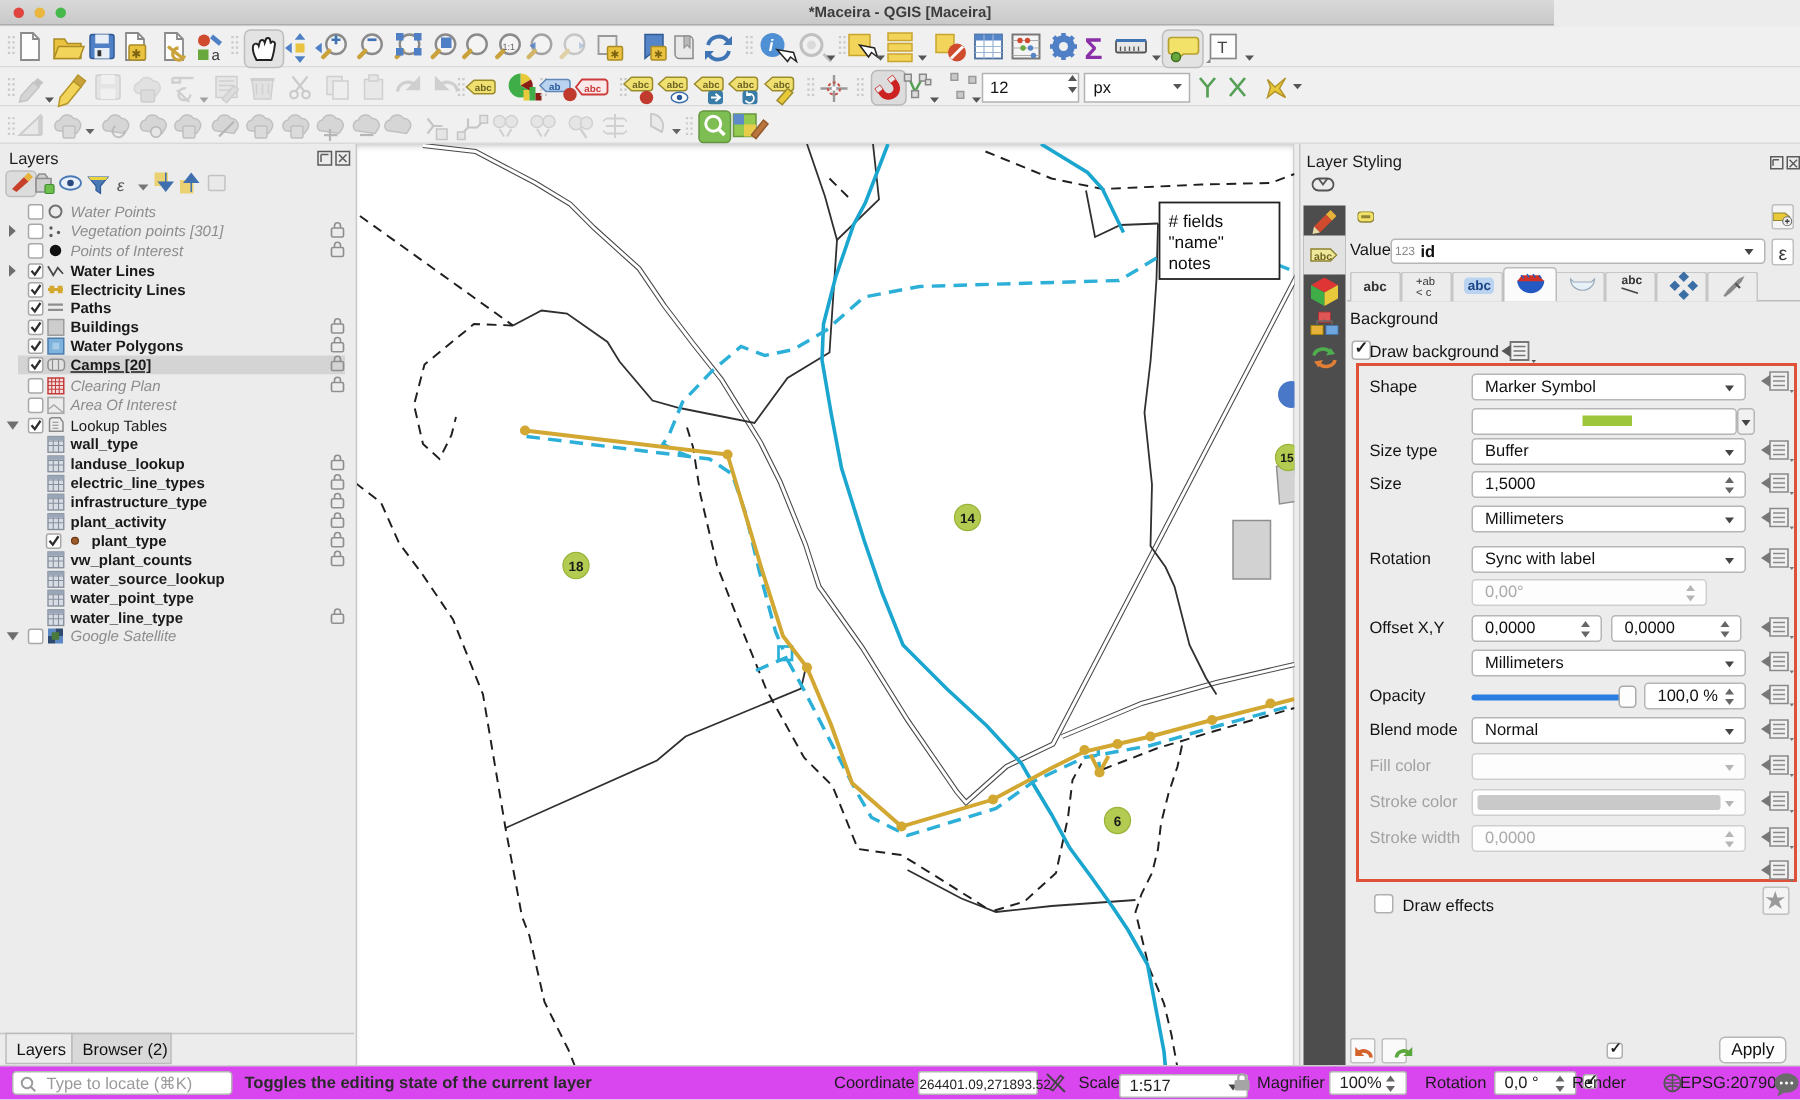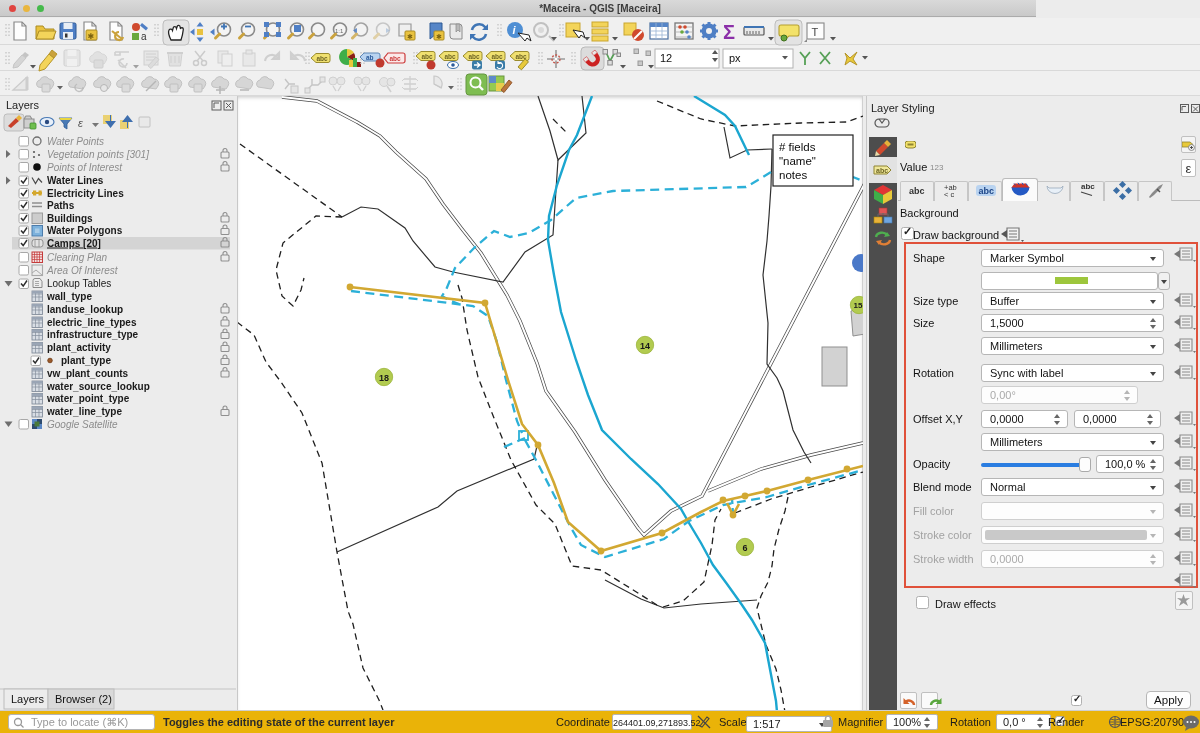--- a/index.html
+++ b/index.html
@@ -14,21 +14,21 @@
 #titletext {
   position:absolute; top:3px; left:0; width:1200px; text-align:center;
   font-size:10px; font-weight:bold; color:#3c3c3c;
 }
 #toolbars { position:absolute; left:0; top:18px; width:1200px; height:78px; background:#f0f0f0; }
 .tbrow { position:absolute; left:0; width:1200px; background:#f0f0f0; border-bottom:1px solid #d9d9d9; }
 #main { position:absolute; left:0; top:96px; width:1200px; height:614px; }
 #leftpanel { position:absolute; left:0; top:0; width:236px; height:614px; background:#ececec; }
 #mapcanvas { position:absolute; left:237px; top:0; width:626px; height:614px; background:#ffffff; border-left:1px solid #c8c8c8; border-right:1px solid #d0d0d0; box-shadow:inset 0 3px 4px -2px rgba(0,0,0,0.25); }
 #rightpanel { position:absolute; left:866px; top:0; width:334px; height:614px; background:#ececec; border-left:1px solid #c8c8c8; }
-#statusbar { position:absolute; left:0; top:710px; width:1200px; height:23px; background:#eab308; border-top:1px solid #cfcfcf; font-size:10.5px; color:#2b2b2b; }
+#statusbar { position:absolute; left:0; top:710px; width:1200px; height:23px; background:#d946ef; border-top:1px solid #cfcfcf; font-size:10.5px; color:#2b2b2b; }
 .lbl { position:absolute; font-size:11px; color:#1c1c1c; }
 .wbox { position:absolute; background:#fff; border:1px solid #b4b4b4; border-radius:2px; }
 .gbox { position:absolute; background:#f4f4f4; border:1px solid #c0c0c0; border-radius:2px; }
 .checkbox { position:absolute; width:13px; height:13px; background:#fff; border:1px solid #b0b0b0; border-radius:2.5px; }
 .checkmark { position:absolute; font-size:11px; font-weight:bold; color:#222; top:-2px; left:1px; }
 .fcombo { position:absolute; height:18px; background:#fff; border:1px solid #b6b6b6; border-radius:3px; font-size:11px; color:#111; padding:2px 0 0 8px; }
 .fcombo.dis { color:#aaa; background:#fdfdfd; border-color:#cfcfcf; }
 .arr { position:absolute; right:7px; top:7px; width:0; height:0; border-left:3.5px solid transparent; border-right:3.5px solid transparent; border-top:4px solid #444; }
 .arr.dis { border-top-color:#b5b5b5; }
 .spinner { position:absolute; right:4px; top:2px; width:9px; height:13px; }
@@ -770,20 +770,21 @@
       <rect x="0" y="0" width="11" height="7" rx="3" fill="#f3e26a" stroke="#8f8433" stroke-width="1"></rect>
       <rect x="2.5" y="2.5" width="6" height="2" fill="#8f8433"></rect>
     </svg>
     <div class="gbox" style="left:314px;top:40px;width:15px;height:17px;"></div>
     <svg width="13" height="13" viewBox="0 0 13 13" style="position:absolute;left:315px;top:42px;">
       <path d="M0,4 h8 l3,2.5 l-3,2.5 h-8 Z" fill="#e8c93a" stroke="#8f8433" stroke-width="0.8"></path>
       <circle cx="9.5" cy="9.5" r="3" fill="#eee" stroke="#777" stroke-width="0.8"></circle>
       <path d="M9.5,8 v3 M8,9.5 h3" stroke="#444" stroke-width="0.9"></path>
     </svg>
     <div class="flabel" style="left:33px;top:65px;">Value</div>
+    <div class="fcombo" style="left:60px;top:63px;width:250px;height:17px;padding-left:19px;font-weight:bold;">id<span class="arr" style="top:6px;"></span></div>
     <div style="position:absolute;left:63px;top:67px;font-size:8px;color:#8a8a8a;">123</div>
     <div class="gbox" style="left:314px;top:63px;width:15px;height:18px;text-align:center;font-size:13px;color:#333;padding-top:1px;background:#fff;">ε</div>
 
     <div style="position:absolute;left:31px;top:84px;width:303px;height:21px;border-bottom:1px solid #bcbcbc;"></div>
     <div style="position:absolute;left:33px;top:85px;width:34px;height:20px;background:#ececec;border:1px solid #c6c6c6;border-bottom:none;border-radius:2px 2px 0 0;"></div>
     <div style="position:absolute;left:67px;top:85px;width:34px;height:20px;background:#ececec;border:1px solid #c6c6c6;border-bottom:none;border-radius:2px 2px 0 0;"></div>
     <div style="position:absolute;left:101px;top:85px;width:34px;height:20px;background:#ececec;border:1px solid #c6c6c6;border-bottom:none;border-radius:2px 2px 0 0;"></div>
     <div style="position:absolute;left:169px;top:85px;width:34px;height:20px;background:#ececec;border:1px solid #c6c6c6;border-bottom:none;border-radius:2px 2px 0 0;"></div>
     <div style="position:absolute;left:203px;top:85px;width:34px;height:20px;background:#ececec;border:1px solid #c6c6c6;border-bottom:none;border-radius:2px 2px 0 0;"></div>
     <div style="position:absolute;left:237px;top:85px;width:34px;height:20px;background:#ececec;border:1px solid #c6c6c6;border-bottom:none;border-radius:2px 2px 0 0;"></div>

